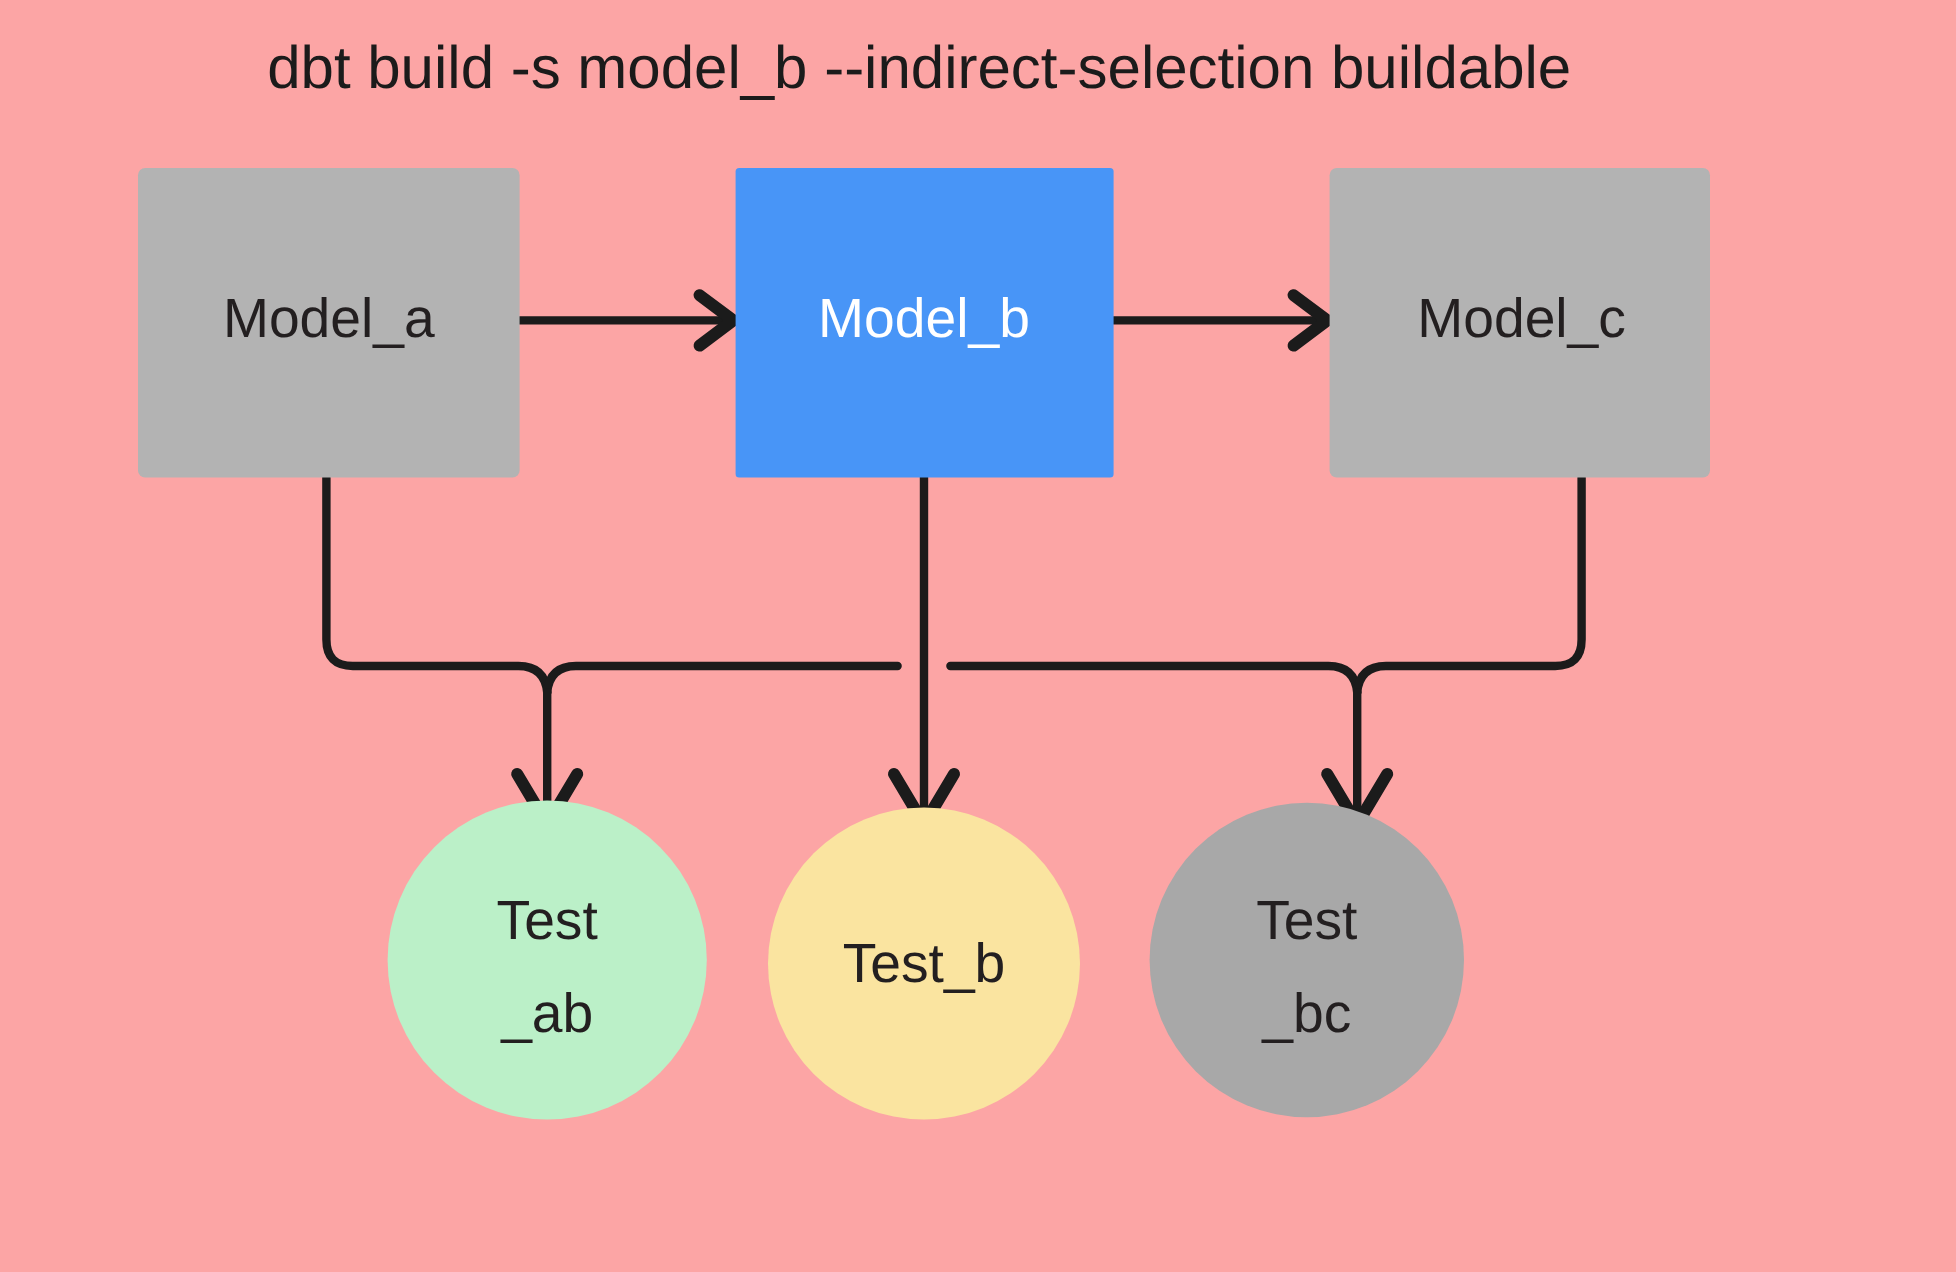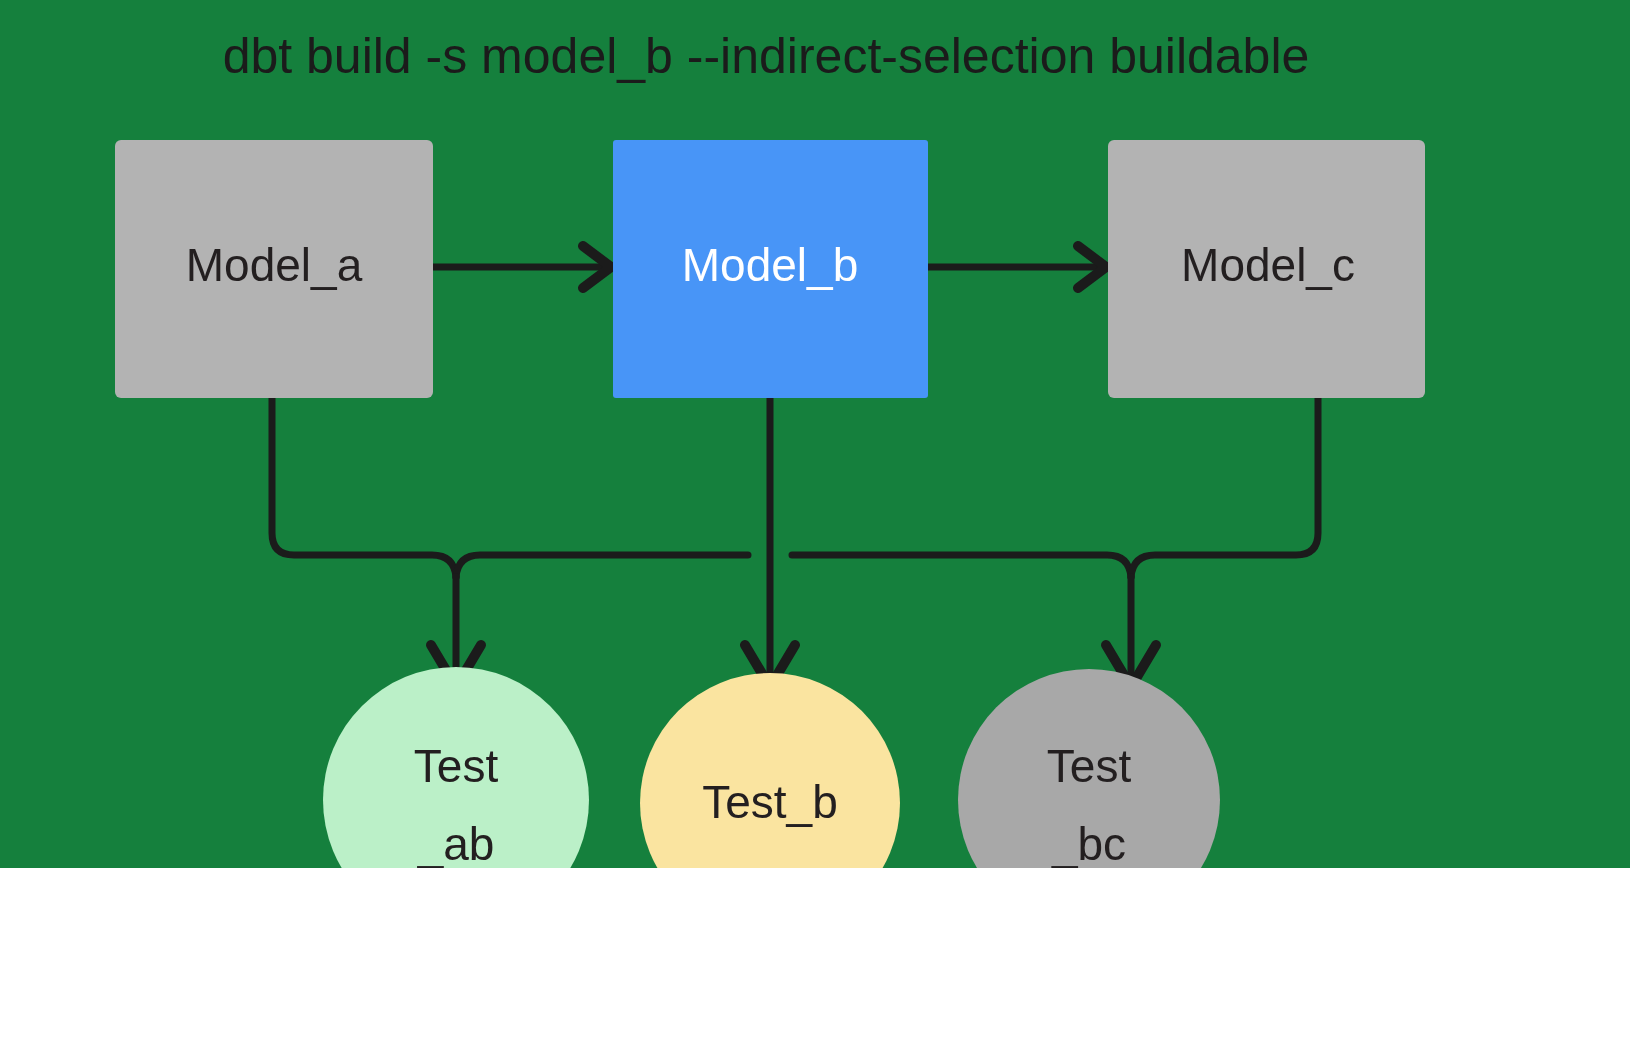--- a/index.html
+++ b/index.html
@@ -6,22 +6,22 @@
     margin: 0;
     padding: 0;
     background: #ffffff;
   }
   body {
     font-family: "Liberation Sans", sans-serif;
   }
   #canvas {
     position: relative;
     width: 1630px;
-    height: 868px;
-    background: #15803d;
+    height: 1060px;
+    background: #fca5a5;
     overflow: hidden;
   }
   #diagram-svg {
     position: absolute;
     left: 0;
     top: 0;
     width: 1630px;
     height: 1060px;
   }
   .node-label {

